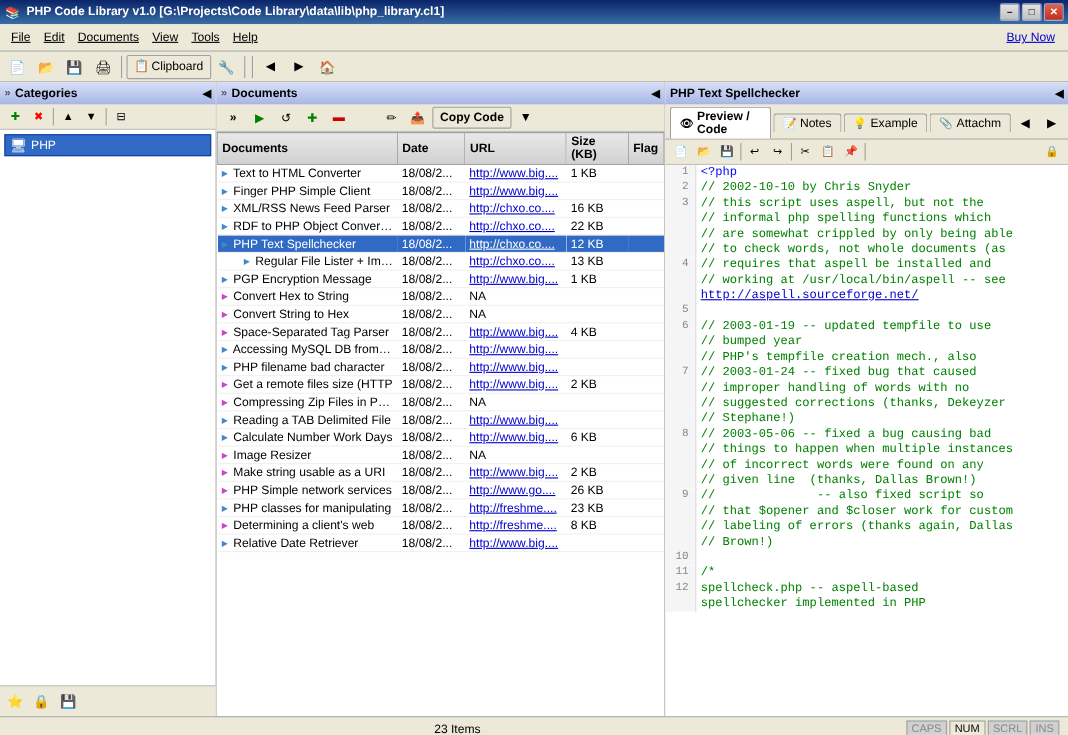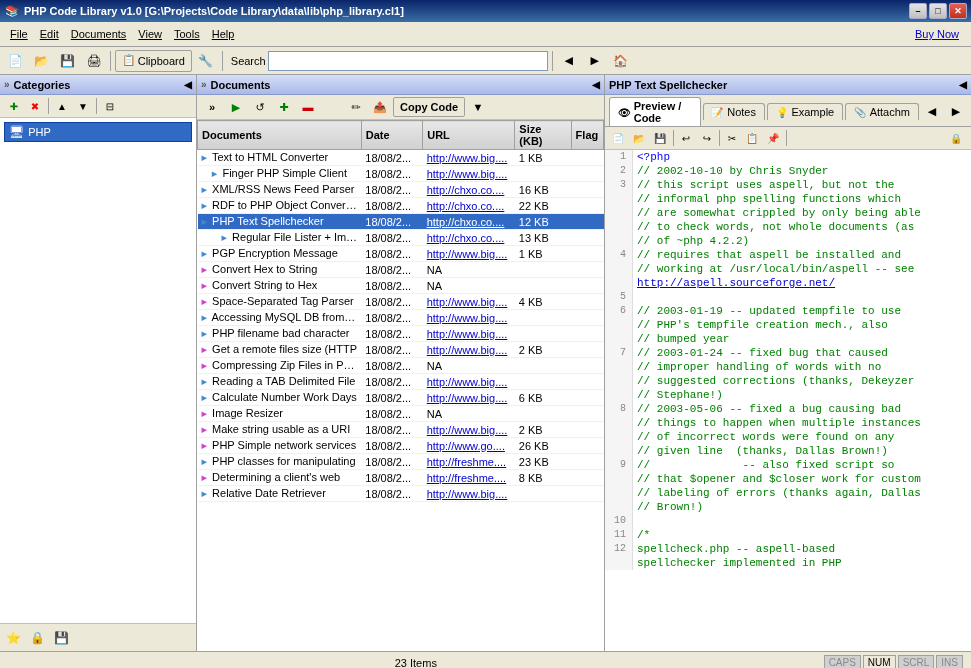--- a/index.html
+++ b/index.html
@@ -227,24 +227,20 @@
   <div class="toolbar-btn">📂</div>
   <div class="toolbar-btn">💾</div>
   <div class="toolbar-btn">🖨</div>
   <div class="toolbar-sep"></div>
   <div class="clipboard-btn">
     <span>📋</span>
     <span>Clipboard</span>
   </div>
   <div class="toolbar-btn">🔧</div>
   <div class="toolbar-sep"></div>
-  <div class="search-area">
-    <span class="search-label">Search</span>
-    <input class="search-input" type="text" style="">
-  </div>
   <div class="toolbar-sep"></div>
   <div class="nav-btn">◀</div>
   <div class="nav-btn">▶</div>
   <div class="toolbar-btn">🏠</div>
 </div>
 
 <div id="main-layout">
 
   <div id="categories-panel">
     <div class="panel-header">
@@ -308,21 +304,21 @@
     <td style="max-width:160px; overflow:hidden; text-overflow:ellipsis;">
       <span style="color:#4488cc; margin-right:2px;">▸</span>
       <span>Text to HTML Converter</span>
     </td>
     <td>18/08/2...</td>
     <td class="link-cell">http://www.big....</td>
     <td>1 KB</td>
     <td></td>
   </tr>
             <tr>
-    <td style="max-width:160px; overflow:hidden; text-overflow:ellipsis;text-align:center;">
+    <td style="max-width:160px; overflow:hidden; text-overflow:ellipsis;">
       <span style="color:#4488cc; margin-right:2px;">▸</span>
       <span>Finger PHP Simple Client</span>
     </td>
     <td>18/08/2...</td>
     <td class="link-cell">http://www.big....</td>
     <td></td>
     <td></td>
   </tr>
             <tr>
     <td style="max-width:160px; overflow:hidden; text-overflow:ellipsis;">
@@ -589,24 +585,20 @@
         </div>
         <div class="code-line">
           <span class="line-num"></span>
           <span class="line-content c-comment">// are somewhat crippled by only being able</span>
         </div>
         <div class="code-line">
           <span class="line-num"></span>
           <span class="line-content c-comment">// to check words, not whole documents (as</span>
         </div>
         <div class="code-line">
-          <span class="line-num"></span>
-          <span class="line-content c-comment">// of ~php 4.2.2)</span>
-        </div>
-        <div class="code-line">
           <span class="line-num">4</span>
           <span class="line-content c-comment">// requires that aspell be installed and</span>
         </div>
         <div class="code-line">
           <span class="line-num"></span>
           <span class="line-content c-comment">// working at /usr/local/bin/aspell -- see</span>
         </div>
         <div class="code-line">
           <span class="line-num"></span>
           <span class="line-content c-link">http://aspell.sourceforge.net/</span>
@@ -614,25 +606,25 @@
         <div class="code-line">
           <span class="line-num">5</span>
           <span class="line-content"></span>
         </div>
         <div class="code-line">
           <span class="line-num">6</span>
           <span class="line-content c-comment">// 2003-01-19 -- updated tempfile to use</span>
         </div>
         <div class="code-line">
           <span class="line-num"></span>
+          <span class="line-content c-comment">// bumped year</span>
+        </div>
+        <div class="code-line">
+          <span class="line-num"></span>
           <span class="line-content c-comment">// PHP's tempfile creation mech., also</span>
-        </div>
-        <div class="code-line">
-          <span class="line-num"></span>
-          <span class="line-content c-comment">// bumped year</span>
         </div>
         <div class="code-line">
           <span class="line-num">7</span>
           <span class="line-content c-comment">// 2003-01-24 -- fixed bug that caused</span>
         </div>
         <div class="code-line">
           <span class="line-num"></span>
           <span class="line-content c-comment">// improper handling of words with no</span>
         </div>
         <div class="code-line">

